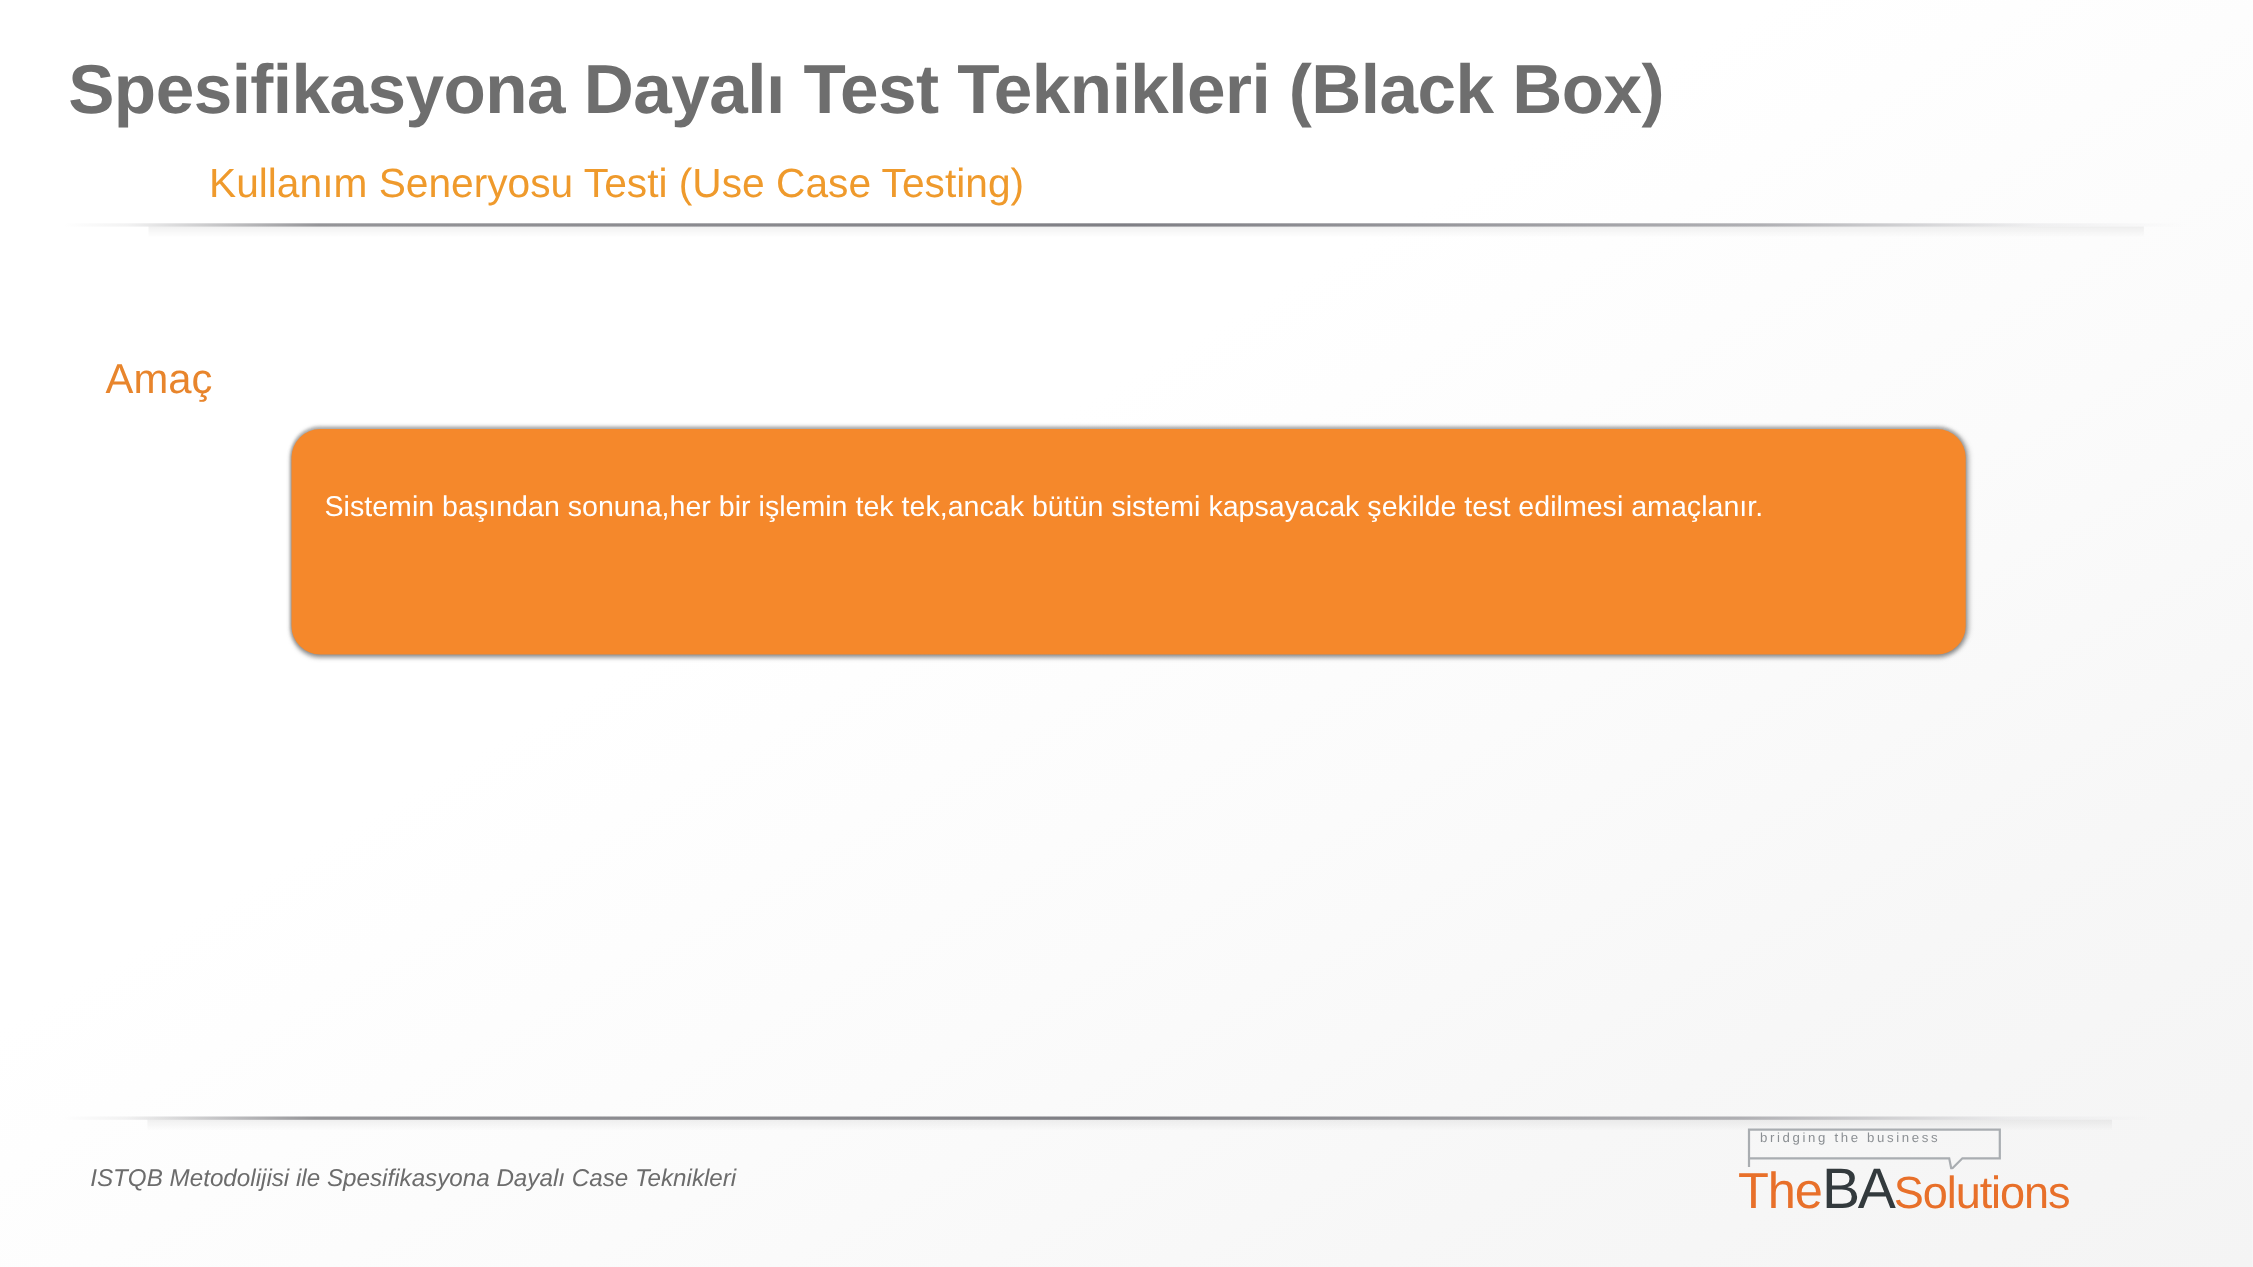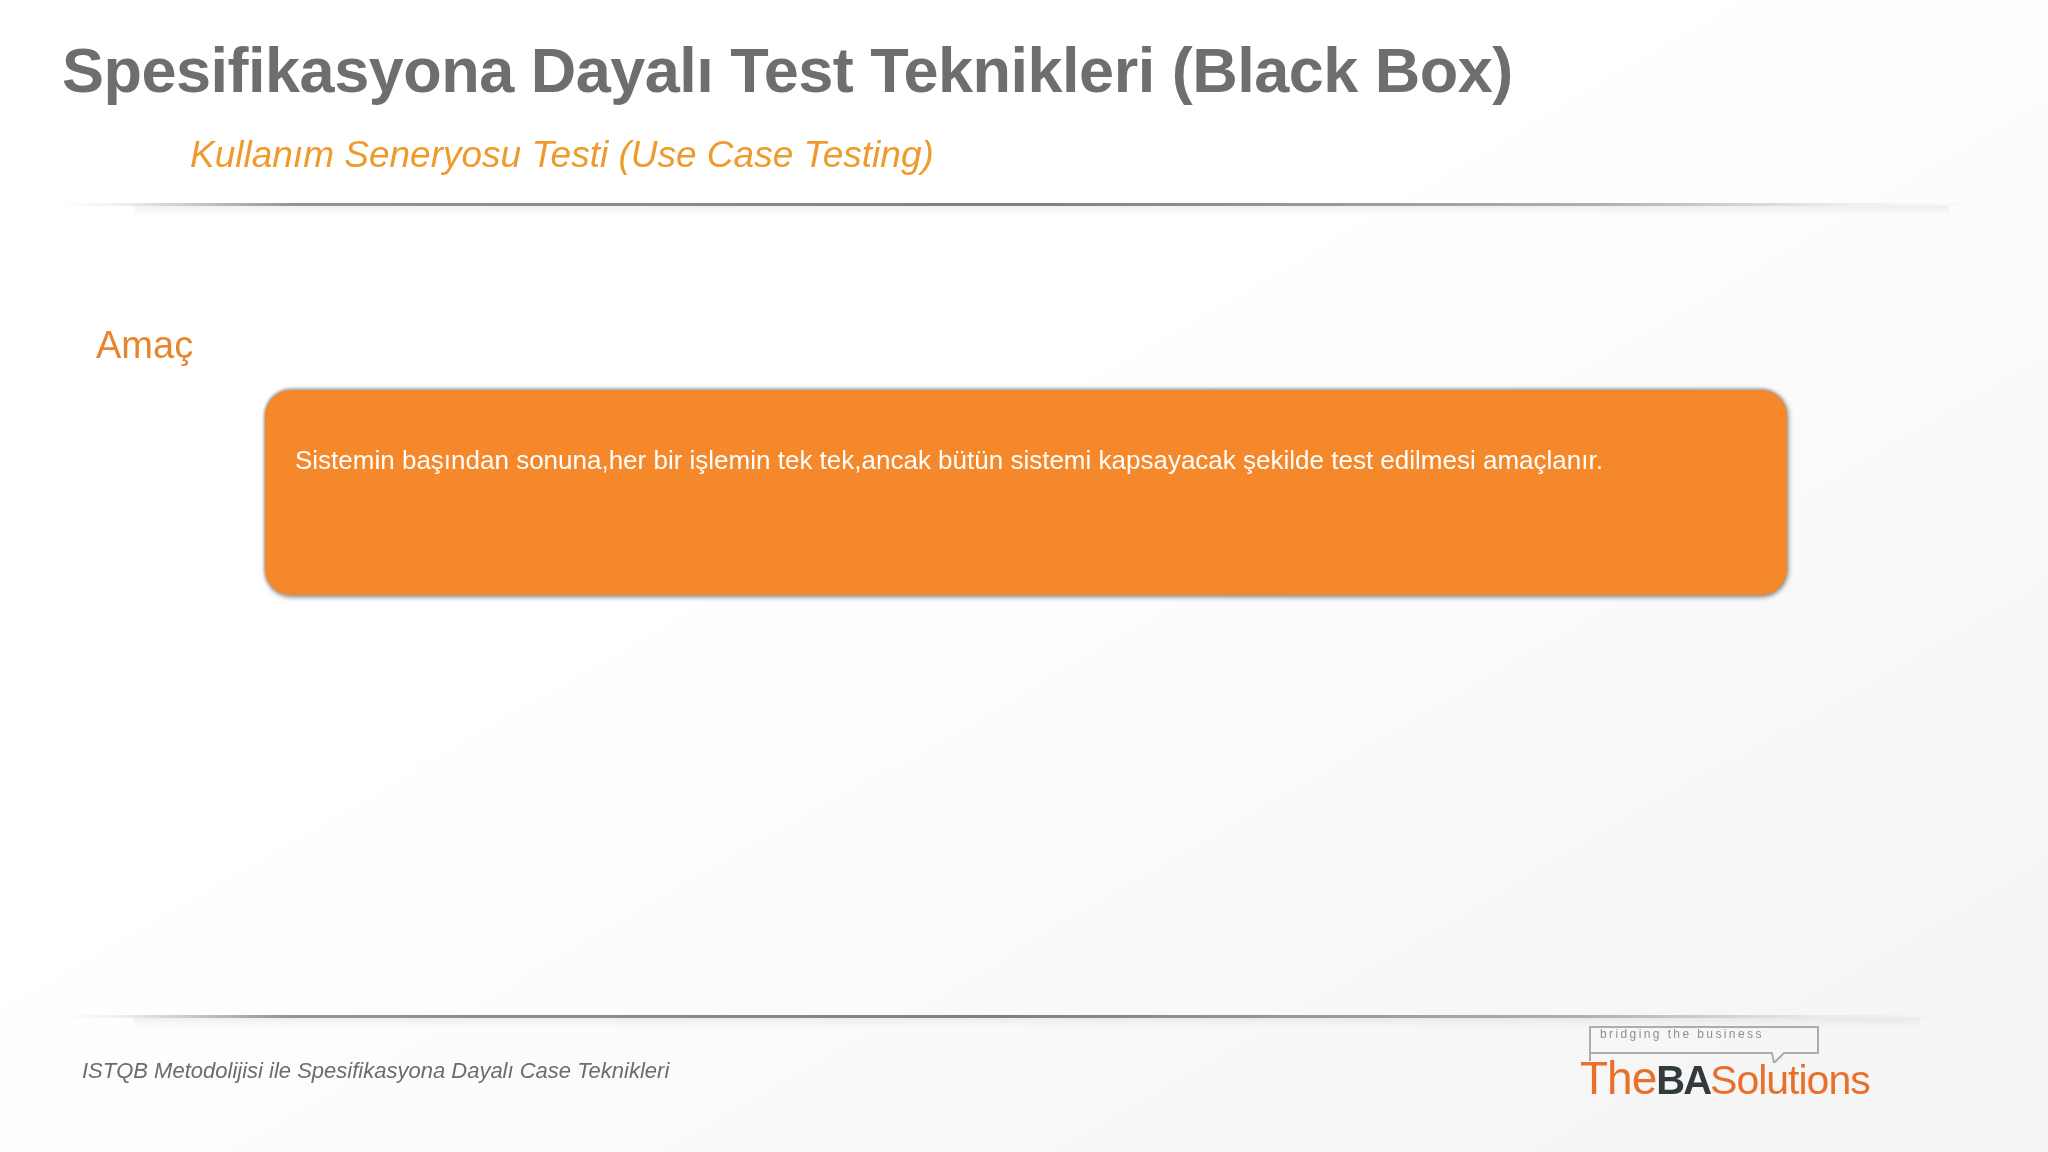--- a/index.html
+++ b/index.html
@@ -20,21 +20,21 @@
     width: 2048px;
     height: 1152px;
     background: linear-gradient(150deg, #ffffff 0%, #ffffff 40%, #fbfbfb 62%, #f7f7f7 80%, #f4f4f4 100%);
     overflow: hidden;
   }
 
   
   .header {
     position: absolute;
     left: 0;
-    top: 0;
+    top: 12px;
     width: 2048px;
     height: 210px;
   }
 
   .title {
     position: absolute;
     left: 62px;
     top: 36px;
     width: 1920px;
     font-size: 63px;
@@ -46,21 +46,20 @@
   }
 
   .subtitle {
     position: absolute;
     left: 190px;
     top: 135px;
     font-size: 37px;
     color: #ef9a2c;
     line-height: 1.1;
     white-space: nowrap;
-    font-style: italic;
   }
 
   .divider {
     position: absolute;
     height: 3px;
     background: linear-gradient(to right,
       rgba(255,255,255,0) 0%,
       rgba(170,170,172,0.15) 3%,
       rgba(130,130,134,0.85) 12%,
       rgba(120,120,126,0.95) 50%,
@@ -176,22 +175,22 @@
     line-height: 1;
   }
 
   .logo-the {
     font-size: 46px;
     color: #e8702a;
     letter-spacing: -1px;
   }
 
   .logo-ba {
-    font-size: 40px;
-    font-weight: bold;
+    font-size: 52px;
+    font-weight: normal;
     color: #333a3d;
     letter-spacing: -2px;
   }
 
   .logo-solutions {
     font-size: 41px;
     color: #e8702a;
     letter-spacing: -1px;
   }
 </style>

